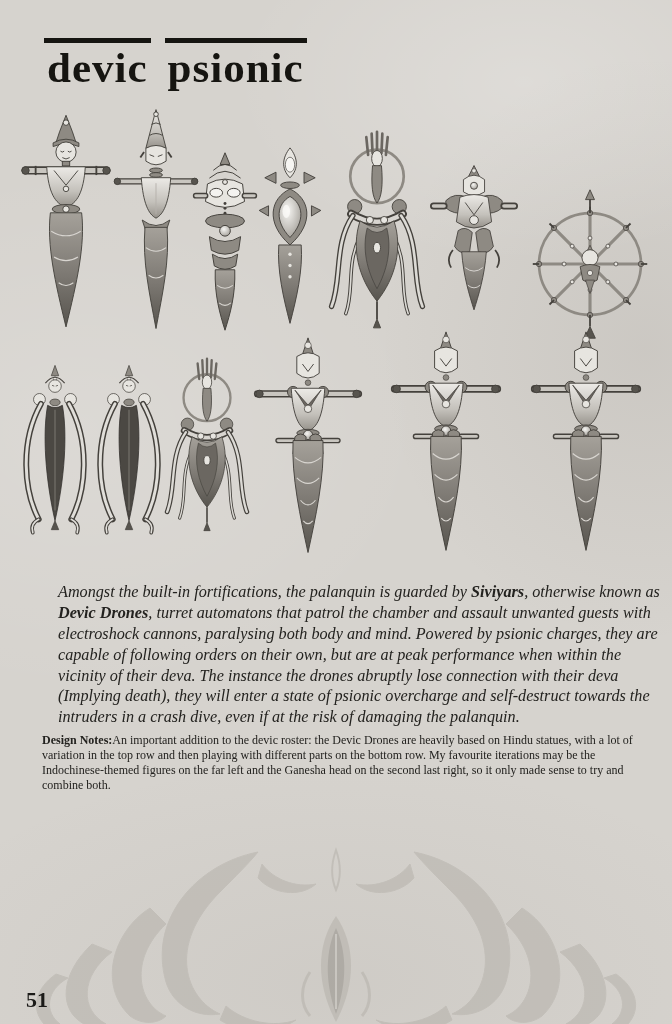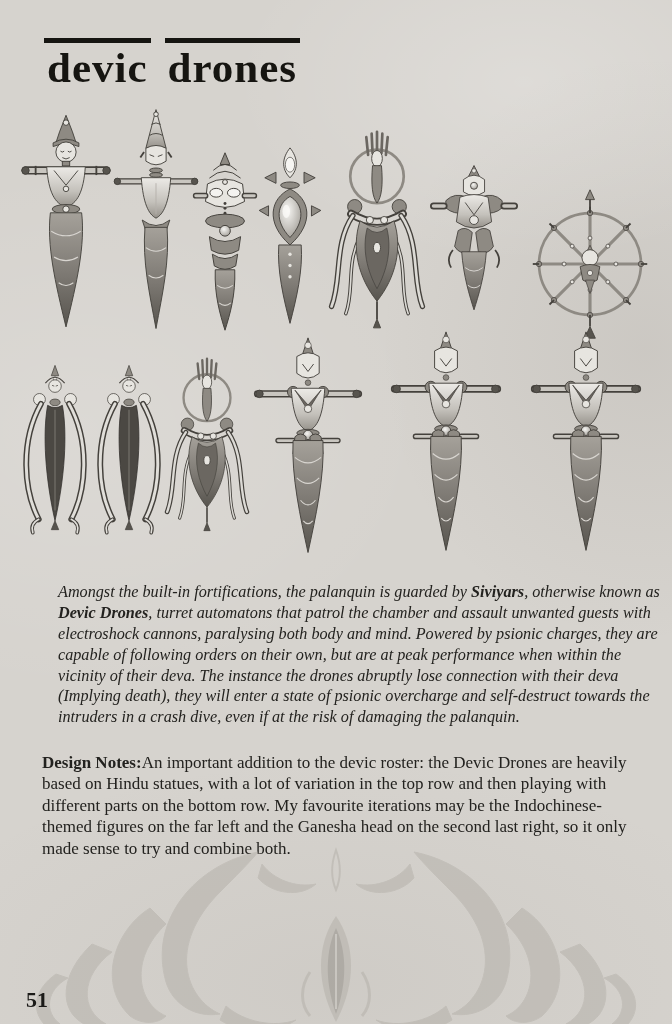--- a/index.html
+++ b/index.html
@@ -21,22 +21,22 @@
   }
   .title .tw{border-top:5px solid #161511;padding:1px 3px 0 3px;display:inline-block;}
   .sheet{position:absolute;left:0;top:100px;width:672px;height:465px;}
   .fig{position:absolute;}
   .lore{
     position:absolute;left:42px;top:566px;width:604px;margin:16px;
     font-style:italic;font-size:16.2px;line-height:1.29;color:#23221f;
   }
   .lore strong{font-weight:bold;font-style:italic;}
   .notes{
-    position:absolute;left:42px;top:752px;width:606px;margin:0;
-    font-size:17px;line-height:1.26;color:#23221f;
+    position:absolute;left:42px;top:733px;width:606px;margin:0;
+    font-size:12px;line-height:1.26;color:#23221f;
   }
   .notes strong{font-weight:bold;}
   .ornament{position:absolute;left:0;top:824px;width:672px;height:200px;opacity:.5;}
   .pagenum{
     position:absolute;left:13px;top:987px;
     font-size:22px;font-weight:bold;color:#1b1a18;margin-left:13px;
   }
 </style>
 </head>
 <body>
@@ -287,21 +287,21 @@
       <path d="M44 112 C42 150 52 195 60 232 C68 195 78 150 76 112 Z" fill="url(#gSkirt)" stroke="#44413c"></path>
       <path d="M46 130 Q60 142 74 130 M48 152 Q60 164 72 152 M52 176 Q60 186 68 176 M55 198 Q60 204 65 198" fill="none" stroke="#d8d5d0" stroke-width="1.2"></path>
     </symbol>
   </defs>
 </svg>
 
 <div class="page">
 
   <h1 class="title">
     <span class="tw">devic</span>
-    <span class="tw">drones</span>
+    <span class="tw">psionic</span>
   </h1>
 
   <div class="sheet">
 
     <svg class="fig" style="left:20px;top:8px" width="92" height="228" aria-label="indochinese-statue-drone-sketch">
         <use href="#fig-statue"></use>
       </svg>
     <svg class="fig" style="left:110px;top:0" width="92" height="240" aria-label="tall-crown-statue-drone-sketch">
         <use href="#fig-statue-tall"></use>
       </svg>

